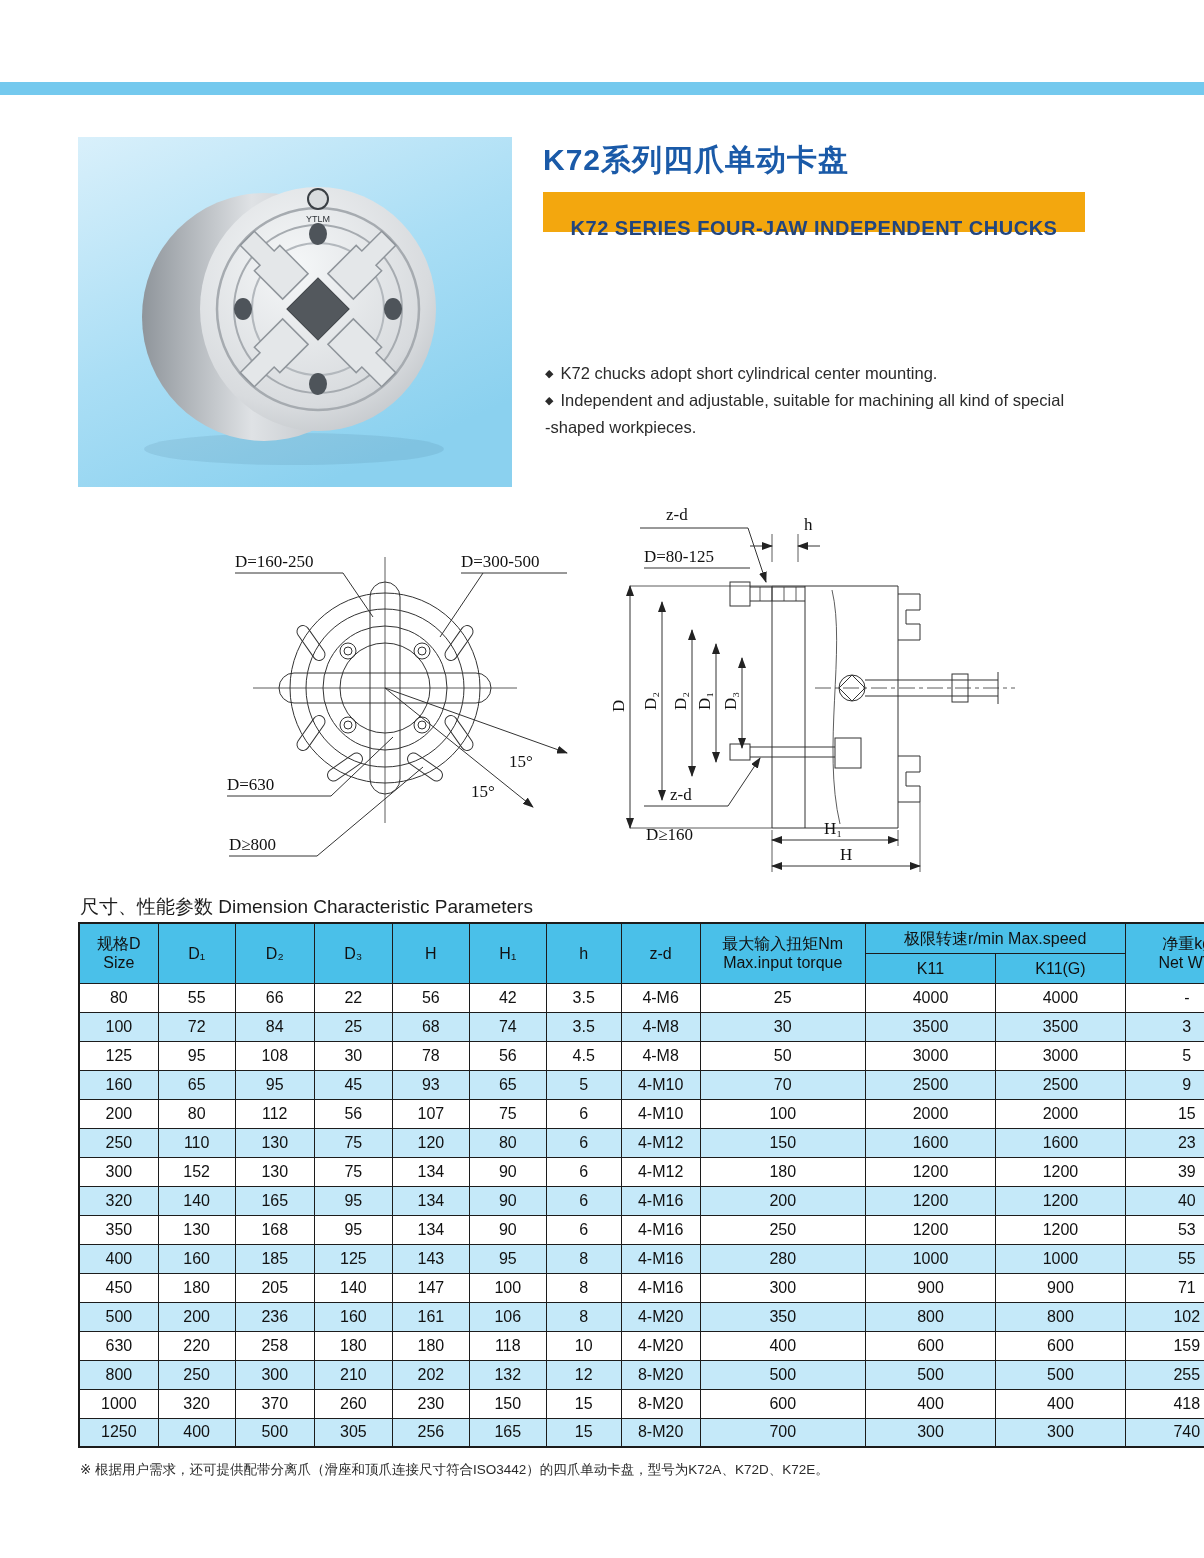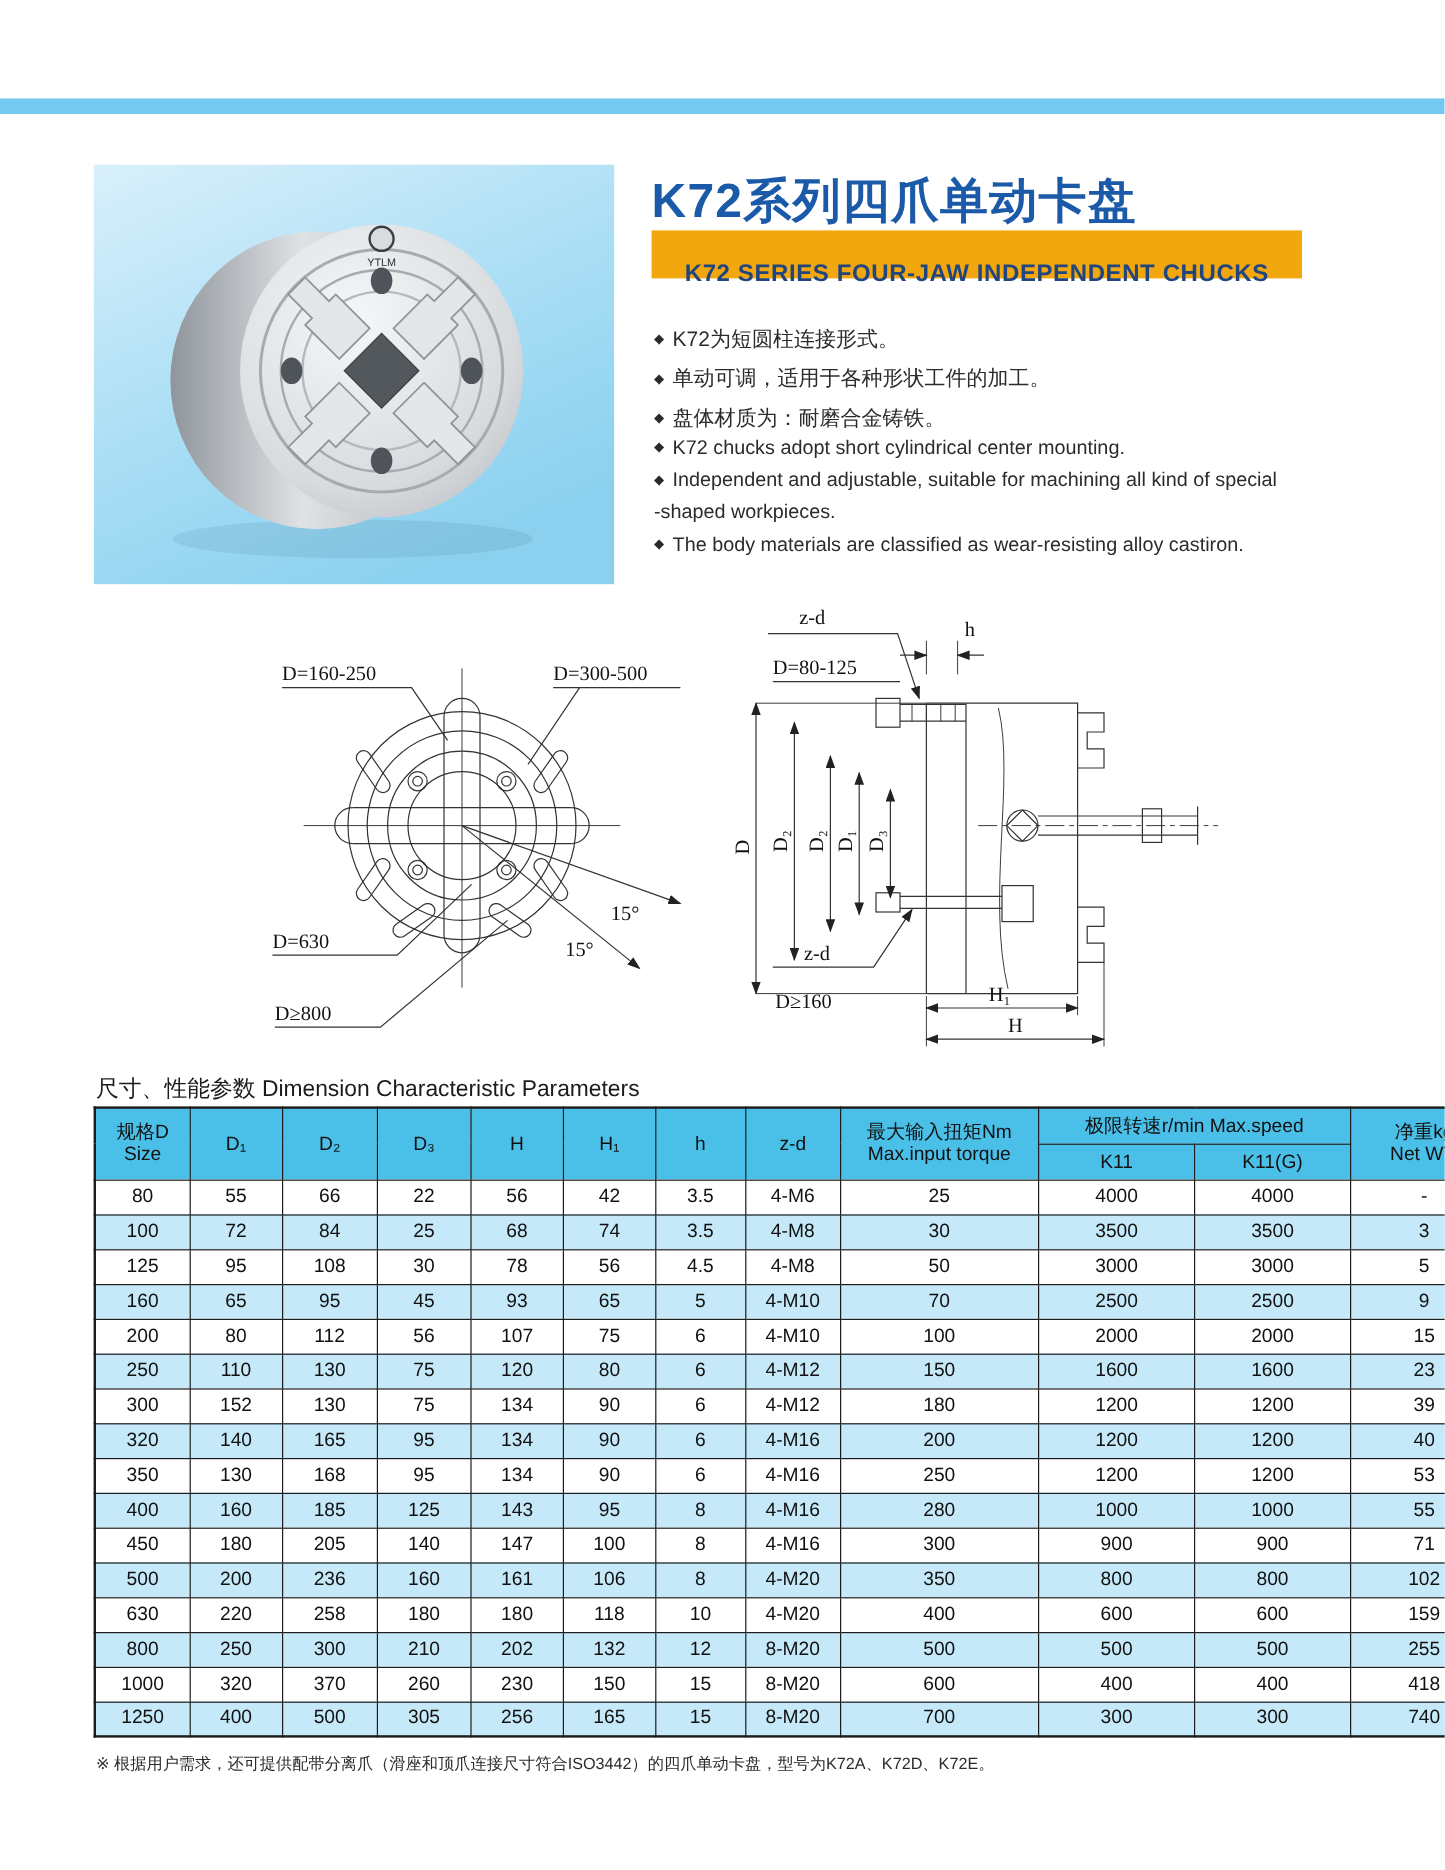--- a/index.html
+++ b/index.html
@@ -6,21 +6,21 @@
   body { background:#fff; font-family:"Liberation Sans","DejaVu Sans",sans-serif; }
   .page { position:relative; width:1204px; height:1558px; background:#fff; overflow:hidden; }
 
   .topbar { position:absolute; left:0; top:82px; width:1204px; height:13px; background:#74c9ee; }
 
   
   .photo { position:absolute; left:78px; top:137px; width:434px; height:350px; }
 
   
   .title-cn { position:absolute; left:543px; top:140px; width:545px;
-              font-size:40px; font-weight:bold; color:#1a5aa8; letter-spacing:1px; }
+              font-size:30px; font-weight:bold; color:#1a5aa8; letter-spacing:1px; }
   .subtitle-bar { position:absolute; left:543px; top:192px; width:542px; height:40px;
                   background:#f3a70e; display:flex; align-items:center; justify-content:center; }
   .subtitle-bar span { font-size:20px; font-weight:bold; color:#21457f; letter-spacing:.5px;margin-top:32px; }
 
   
   .features-cn { position:absolute; left:545px; top:266px; width:560px; list-style:none; }
   .features-cn li { font-size:17.5px; color:#2b2b2b; line-height:32px; }
   .features-en { position:absolute; left:545px; top:360px; width:560px; list-style:none; }
   .features-en li { font-size:16.5px; color:#2b2b2b; line-height:27px; }
   .blt { font-size:11px; vertical-align:2px; margin-right:7px; color:#2b2b2b; }
@@ -99,30 +99,24 @@
       <circle cx="240" cy="62" r="10" fill="#d9dcde" stroke="#3a3f44" stroke-width="2"></circle>
       <text x="240" y="85" text-anchor="middle" font-size="9" fill="#2f3338" font-family="Liberation Sans, sans-serif">YTLM</text>
     </g>
   </svg>
 
   <div class="title-cn">K72系列四爪单动卡盘</div>
   <div class="subtitle-bar">
     <span>K72 SERIES FOUR-JAW INDEPENDENT CHUCKS</span>
   </div>
 
-  <ul class="features-cn">
-      <li><span class="blt">◆</span><span>K72为短圆柱连接形式。</span></li>
-      <li><span class="blt">◆</span><span>单动可调，适用于各种形状工件的加工。</span></li>
-      <li><span class="blt">◆</span><span>盘体材质为：耐磨合金铸铁。</span></li>
-    </ul>
   <ul class="features-en">
       <li><span class="blt">◆</span><span>K72 chucks adopt short cylindrical center mounting.</span></li>
       <li><span class="blt">◆</span><span>Independent and adjustable, suitable for machining all kind of special</span></li>
       <li class="no-blt"><span class="blt"></span><span>-shaped workpieces.</span></li>
-      <li><span class="blt">◆</span><span>The body materials are classified as  wear-resisting alloy castiron.</span></li>
     </ul>
 
   <svg class="draw" style="left:215px; top:505px;" width="395" height="385" viewBox="0 0 395 385">
     <defs>
       <marker id="arwL" markerWidth="11" markerHeight="8" refX="10" refY="4" orient="auto-start-reverse">
         <path d="M0,0 L11,4 L0,8 Z" fill="#222"></path>
       </marker>
     </defs>
     <g stroke="#333" stroke-width="1" fill="none">
       <line x1="38" y1="183" x2="302" y2="183" class="thin"></line>

